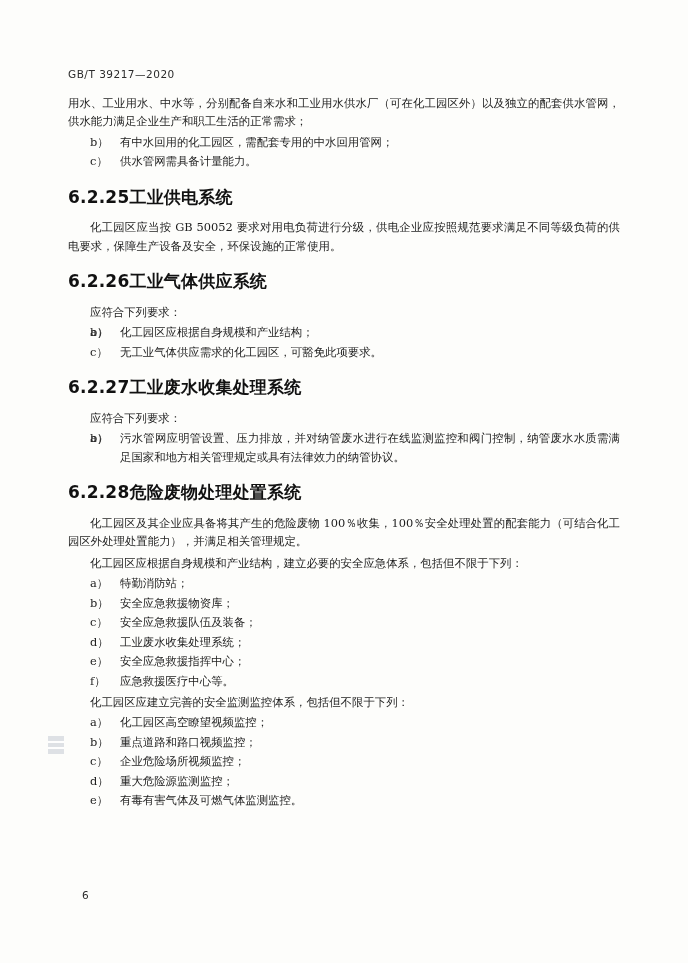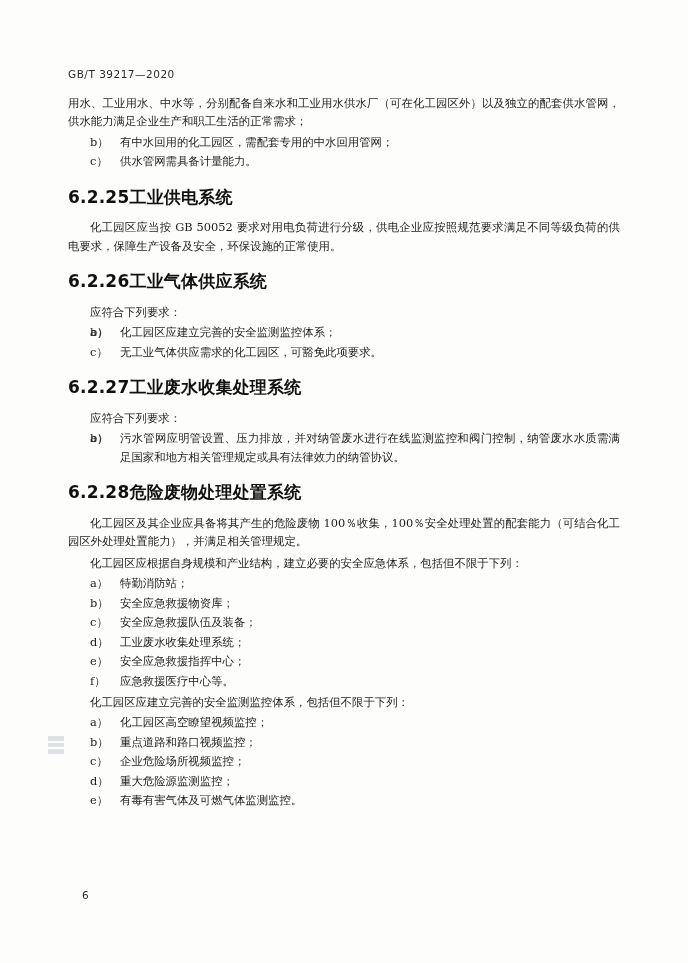--- a/index.html
+++ b/index.html
@@ -144,21 +144,21 @@
       <div class="sec-head">
         <span class="num">6.2.26</span><span>工业气体供应系统</span>
       </div>
       <p class="para indent">应符合下列要求：</p>
       <ul class="list">
         <li>
           <span class="marker">a）</span>
         </li>
         <li>
           <span class="marker">b）</span>
-          <span>化工园区应建立完善的安全监测监控体系；</span>
+          <span>化工园区应根据自身规模和产业结构；</span>
         </li>
         <li>
           <span class="marker">c）</span>
           <span>无工业气体供应需求的化工园区，可豁免此项要求。</span>
         </li>
       </ul>
 
       <div class="sec-head">
         <span class="num">6.2.27</span><span>工业废水收集处理系统</span>
       </div>

